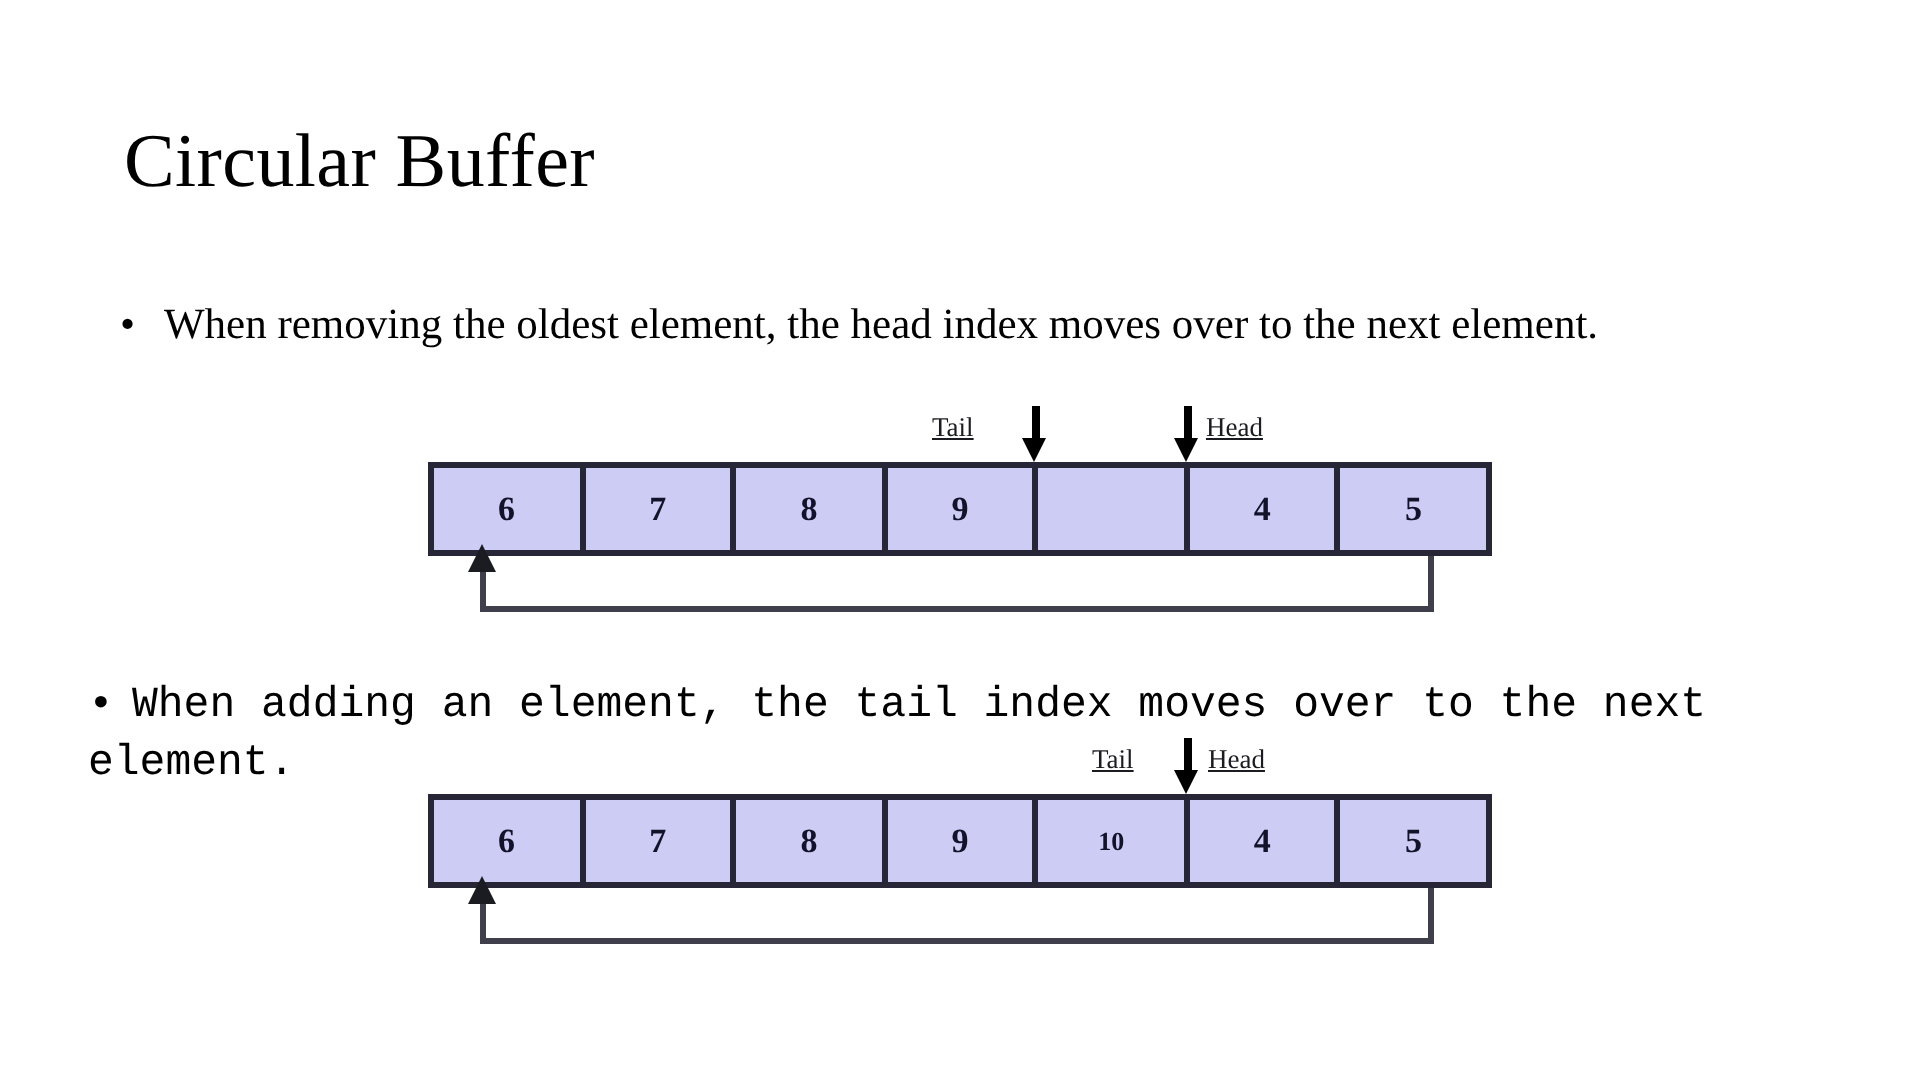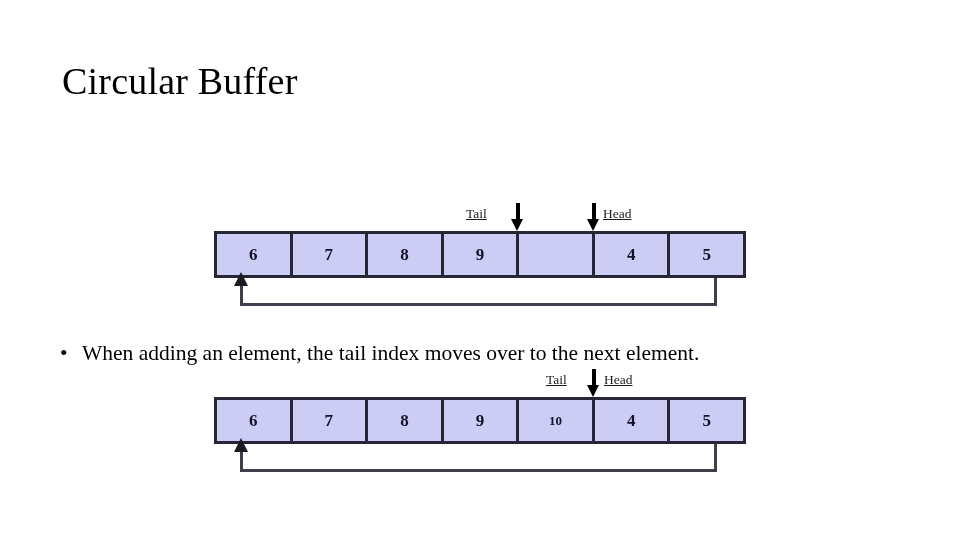--- a/index.html
+++ b/index.html
@@ -43,23 +43,24 @@
     font-size: 21.5px;
     line-height: 29px;
     color: #000000;
   }
   .bullet-1 {
     left: 60px;
     top: 148px;
     width: 830px;
   }
   .bullet-2 {
-    left: 60px;
+    left: 44px;
     top: 339px;
     width: 860px;
+    font-family: Liberation Mono, monospace;
   }
   .bullet-mark {
     display: inline-block;
     width: 22px;
   }
   .bullet-text {
     display: inline;
   }
   .bullet-1 .bullet-body {
     display: inline-block;
@@ -179,20 +180,23 @@
     border-bottom: 14px solid #1b1b22;
   }
 </style>
 </head>
 <body>
 
 <div id="slide">
 
   <div class="slide-title">Circular Buffer</div>
 
+  <div class="bullet bullet-1">
+    <span class="bullet-mark">•</span><span class="bullet-body">When removing the oldest element, the head index moves over to the next element.</span>
+  </div>
 
   <div class="diagram diagram-1">
 
     <div class="ptr-label" style="left:466px; top:206px; top:6px;">Tail</div>
     <div class="ptr-arrow" style="left:511px; top:3px;">
       <div class="shaft"></div>
         <div class="head"></div>
     </div>
 
     <div class="ptr-arrow" style="left:587px; top:3px;">

